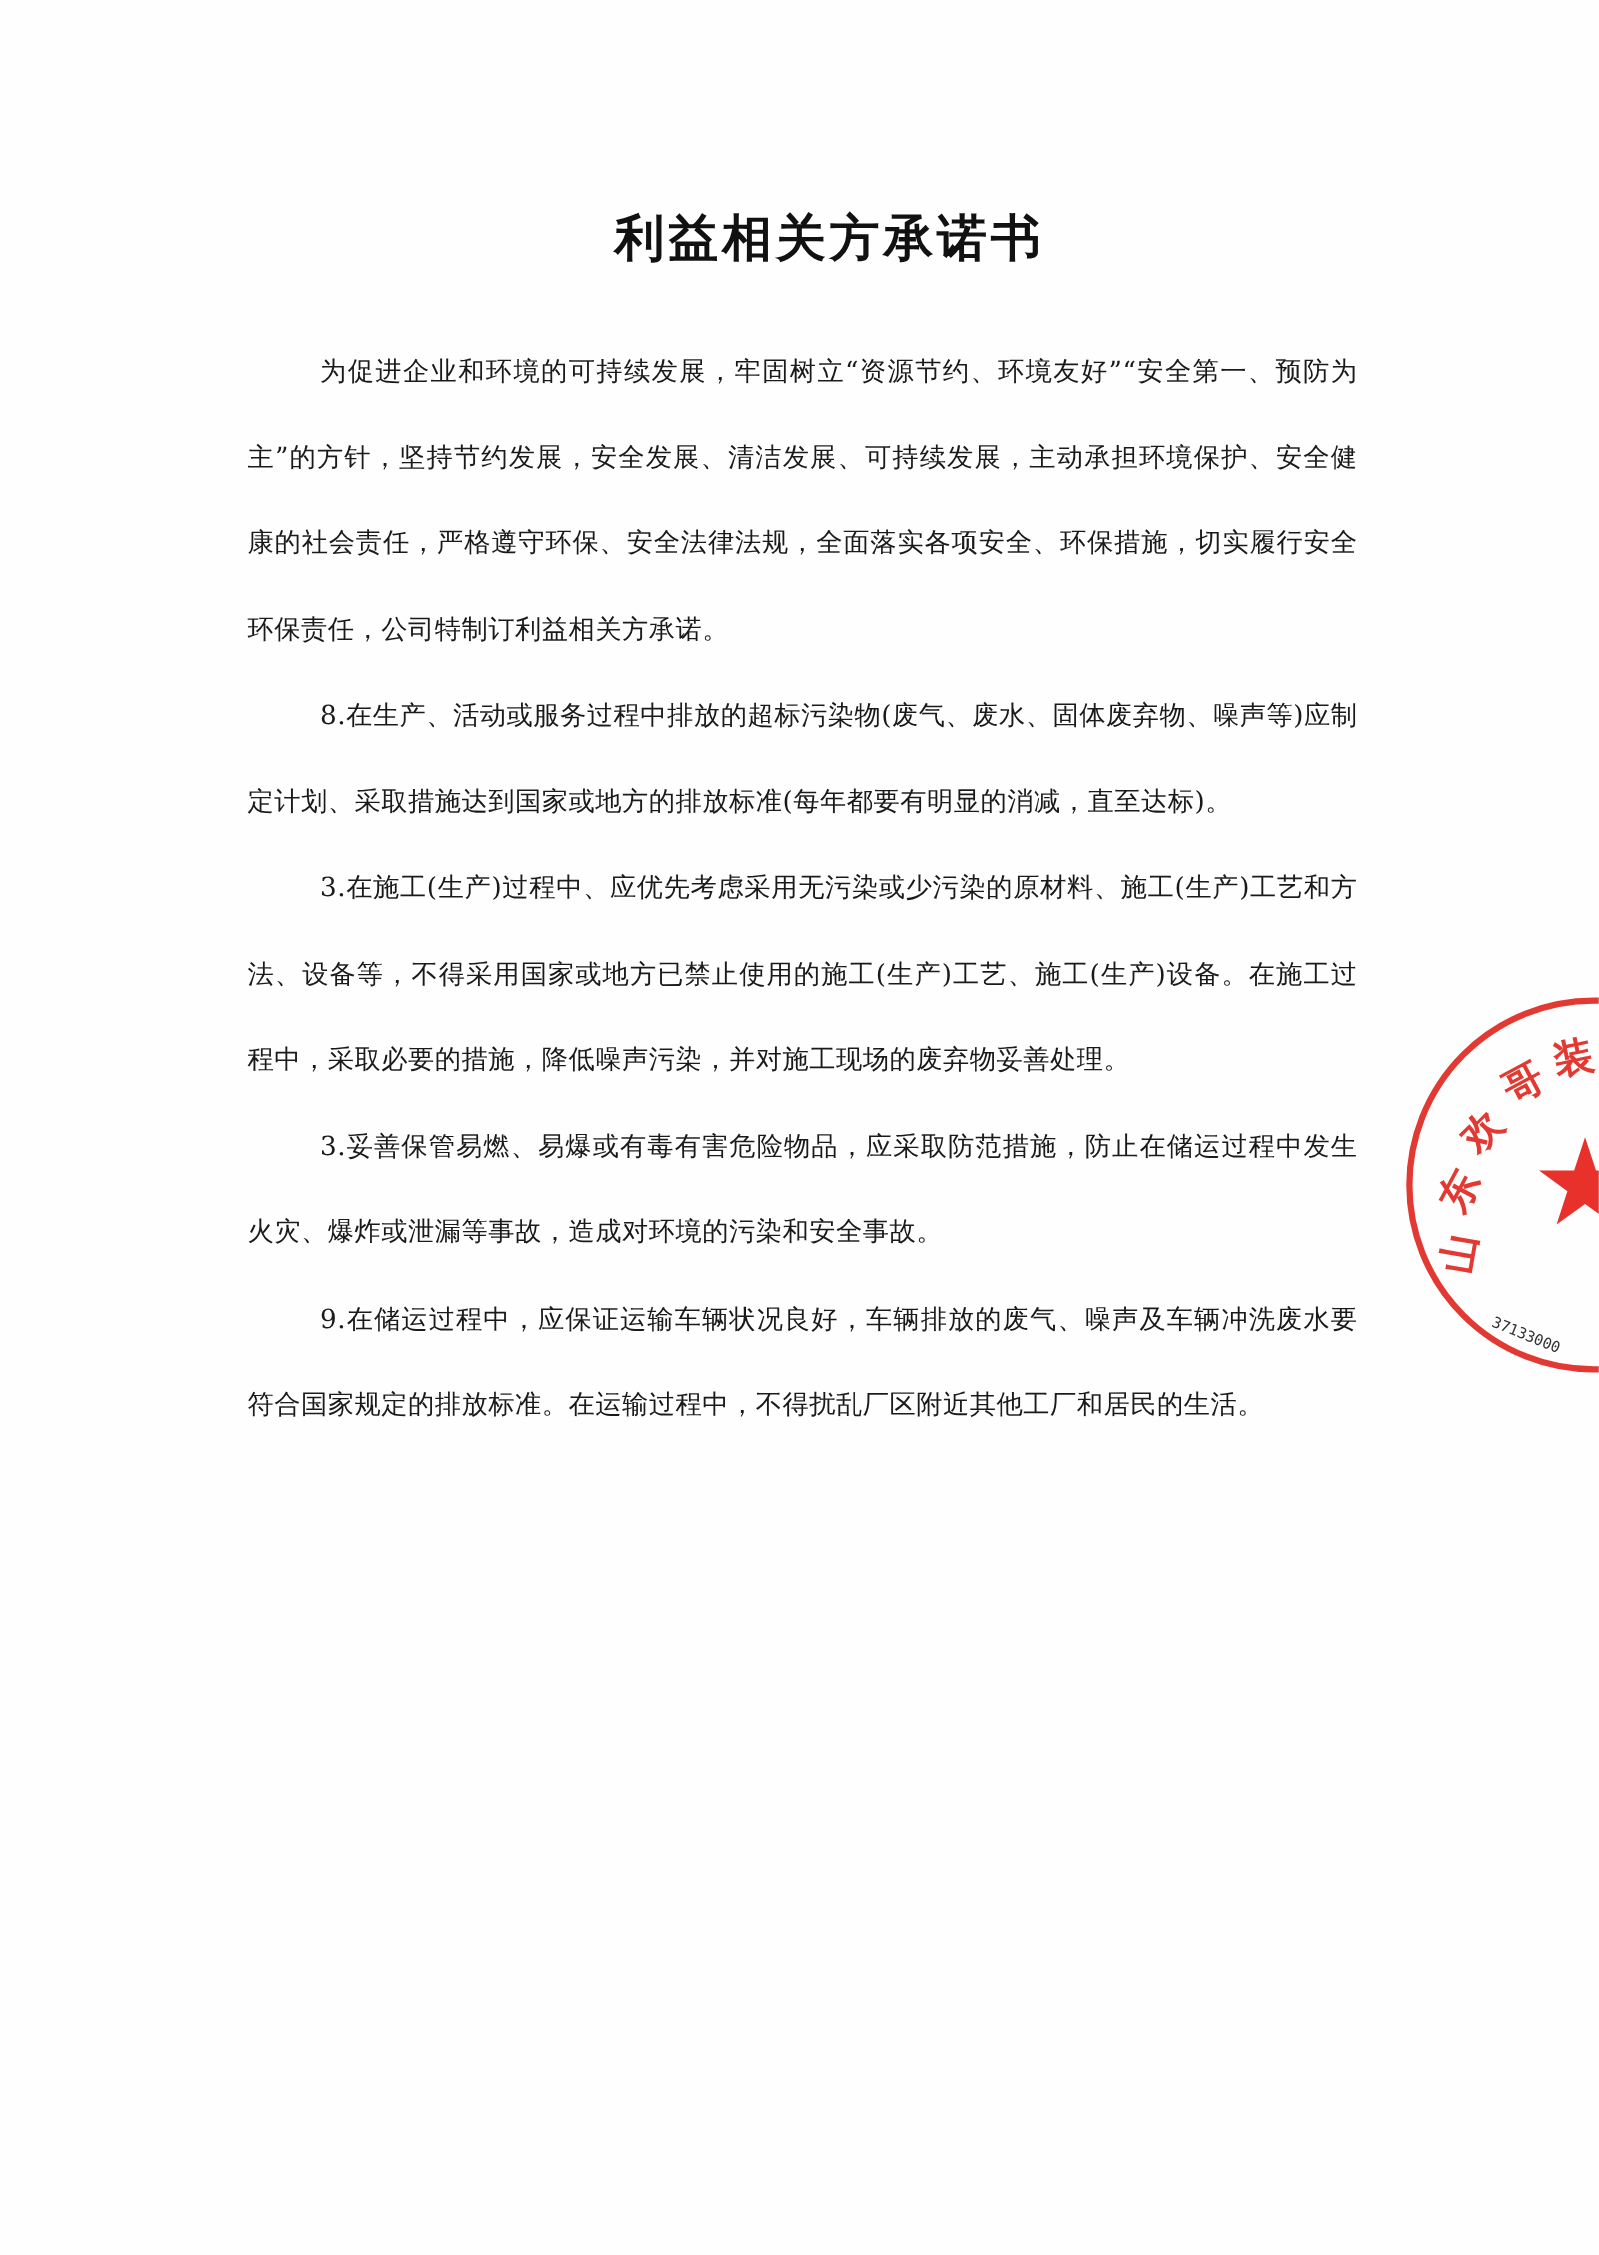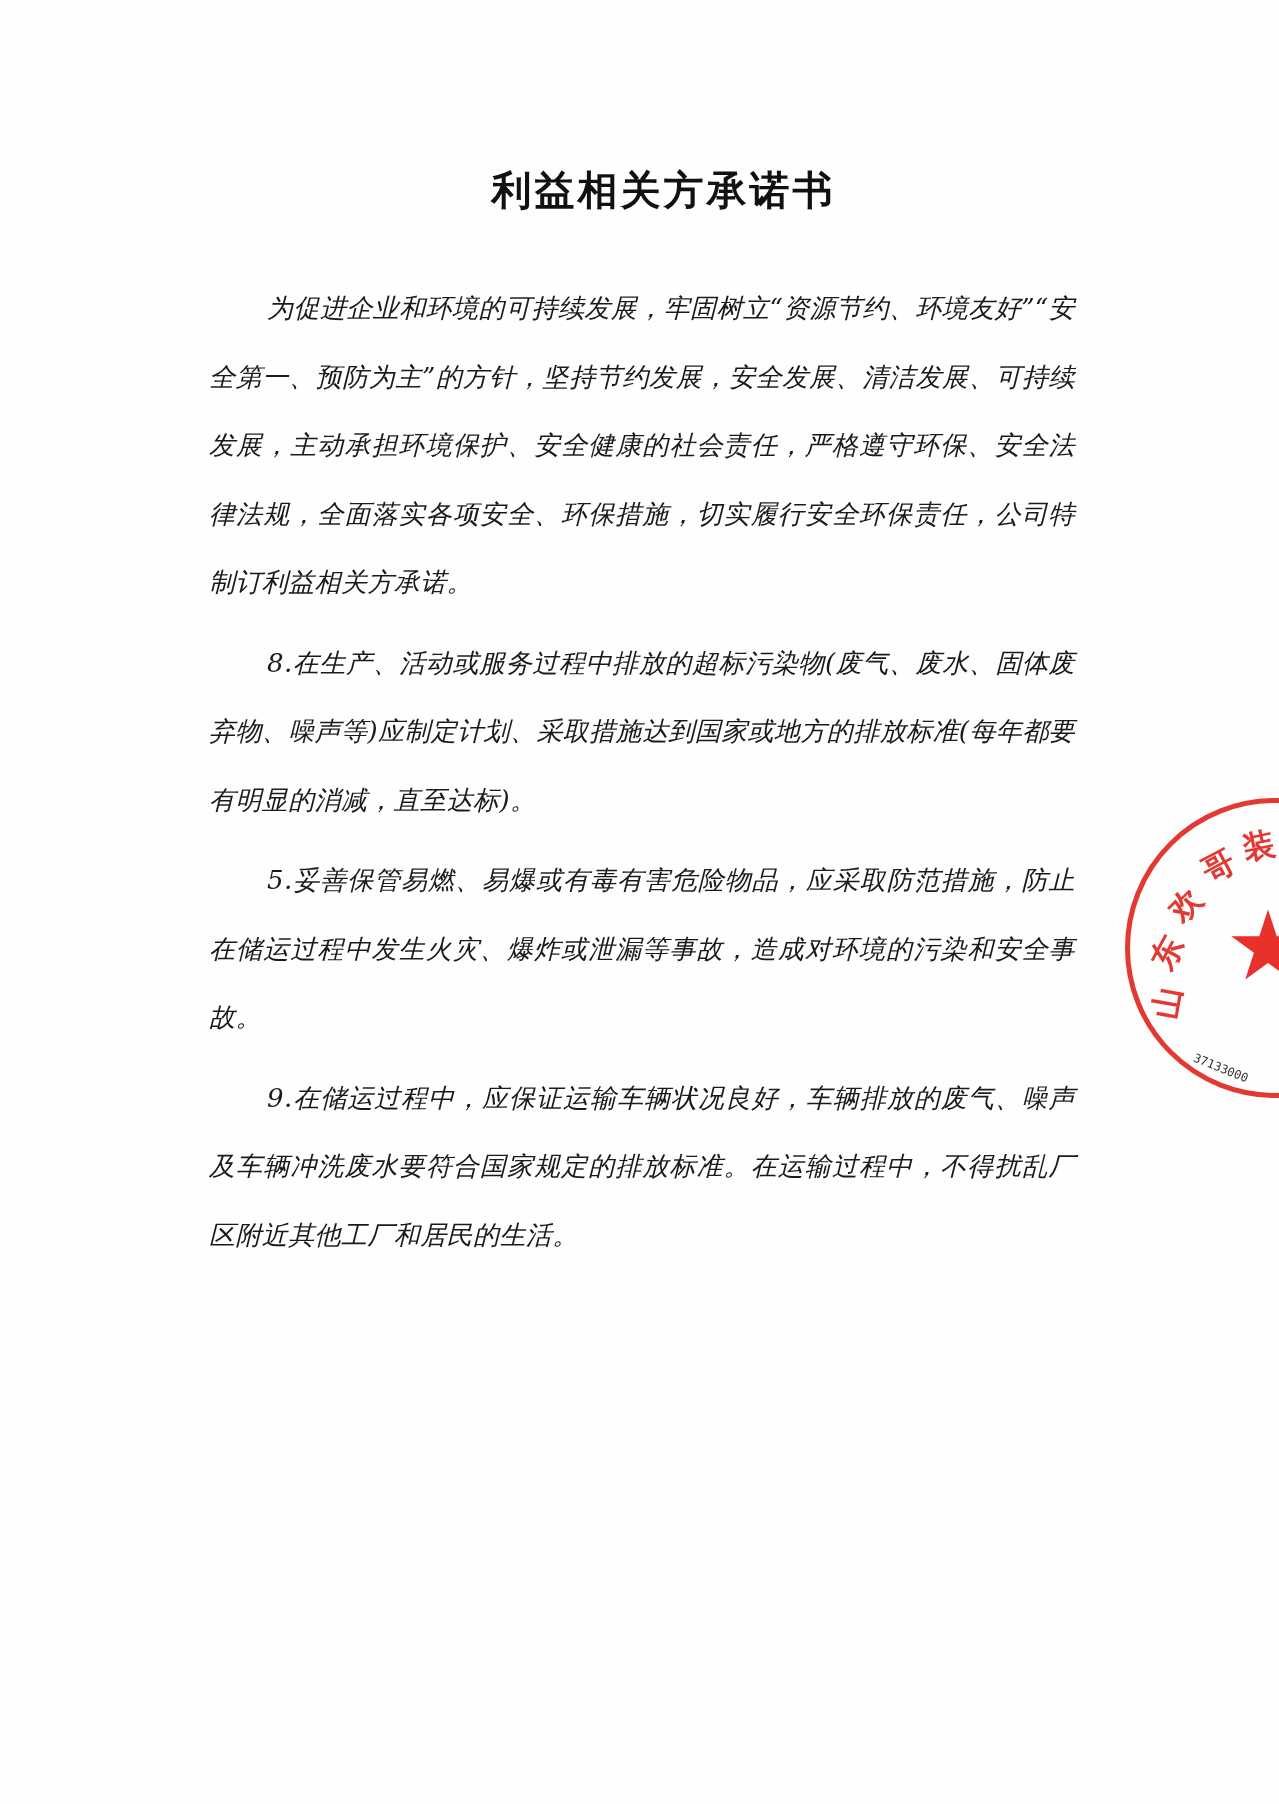--- a/index.html
+++ b/index.html
@@ -3,40 +3,41 @@
 <meta charset="utf-8">
 <style>
   html, body { margin: 0; padding: 0; background: #ffffff; }
   body { width: 1279px; height: 1804px; position: relative; overflow: hidden;
          font-family: "DejaVu Serif", "Liberation Serif", serif; color: #1a1a1a; }
   .page { position: absolute; left: 0; top: 0; width: 1279px; height: 1804px; background: #fefefe; padding-left: 48px; }
   .title { position: absolute; top: 163px; left: 0; width: 100%; text-align: center;
            font-family: "DejaVu Sans", "Liberation Sans", sans-serif; font-weight: bold;
            font-size: 40px; letter-spacing: 3px; color: #111; }
   .body-text { position: absolute; left: 197px; width: 890px; top: 262px; }
-  .para { font-size: 26px; line-height: 68.5px; text-indent: 58px; margin: 12px;
-          text-align: justify; text-justify: inter-character; letter-spacing: 0.4px; font-style: italic; }
+  .para { font-size: 21px; line-height: 68.5px; text-indent: 58px; margin: 1px;
+          text-align: justify; text-justify: inter-character; letter-spacing: 0.4px; }
   .para + .para { margin-top: 0; }
   .stamp { position: absolute; left: 1125px; top: 798px; width: 300px; height: 300px; border-radius: 50%;
            border: 5px solid #e23a32; box-sizing: border-box; overflow: visible; }
   .stamp-text { position: absolute; color: #e23a32; font-family: "DejaVu Sans", sans-serif;
                 font-size: 32px; font-weight: bold; }
   .stamp-star { position: absolute; left: 95px; top: 95px; color: #e8312a; font-size: 96px; line-height: 1; }
   .stamp-code { position: absolute; color: #333; font-size: 12px; font-family: "DejaVu Sans Mono", monospace; }
 </style>
 </head>
 <body>
 
 <div class="page">
   <div class="title">利益相关方承诺书</div>
 
   <div class="body-text">
     <p class="para">为促进企业和环境的可持续发展，牢固树立“资源节约、环境友好”“安全第一、预防为主”的方针，坚持节约发展，安全发展、清洁发展、可持续发展，主动承担环境保护、安全健康的社会责任，严格遵守环保、安全法律法规，全面落实各项安全、环保措施，切实履行安全环保责任，公司特制订利益相关方承诺。</p>
     <p class="para">8.在生产、活动或服务过程中排放的超标污染物(废气、废水、固体废弃物、噪声等)应制定计划、采取措施达到国家或地方的排放标准(每年都要有明显的消减，直至达标)。</p>
-    <p class="para">5.妥善保管易燃、易爆或有毒有害危险物品，应采取防范措施，防止在储运过程中发生火灾、爆炸或泄漏等事故，造成对环境的污染和安全事故。</p>
+    <p class="para">3.在施工(生产)过程中、应优先考虑采用无污染或少污染的原材料、施工(生产)工艺和方法、设备等，不得采用国家或地方已禁止使用的施工(生产)工艺、施工(生产)设备。在施工过程中，采取必要的措施，降低噪声污染，并对施工现场的废弃物妥善处理。</p>
+    <p class="para">3.妥善保管易燃、易爆或有毒有害危险物品，应采取防范措施，防止在储运过程中发生火灾、爆炸或泄漏等事故，造成对环境的污染和安全事故。</p>
     <p class="para">9.在储运过程中，应保证运输车辆状况良好，车辆排放的废气、噪声及车辆冲洗废水要符合国家规定的排放标准。在运输过程中，不得扰乱厂区附近其他工厂和居民的生活。</p>
   </div>
 
   <div class="stamp">
     <span class="stamp-text" style="left:22px;top:178px;transform:rotate(-80deg);">山</span>
     <span class="stamp-text" style="left:22px;top:128px;transform:rotate(-62deg);">东</span>
     <span class="stamp-text" style="left:40px;top:80px;transform:rotate(-45deg);">欢</span>
     <span class="stamp-text" style="left:73px;top:42px;transform:rotate(-28deg);">哥</span>
     <span class="stamp-text" style="left:113px;top:22px;transform:rotate(-12deg);">装</span>
 

